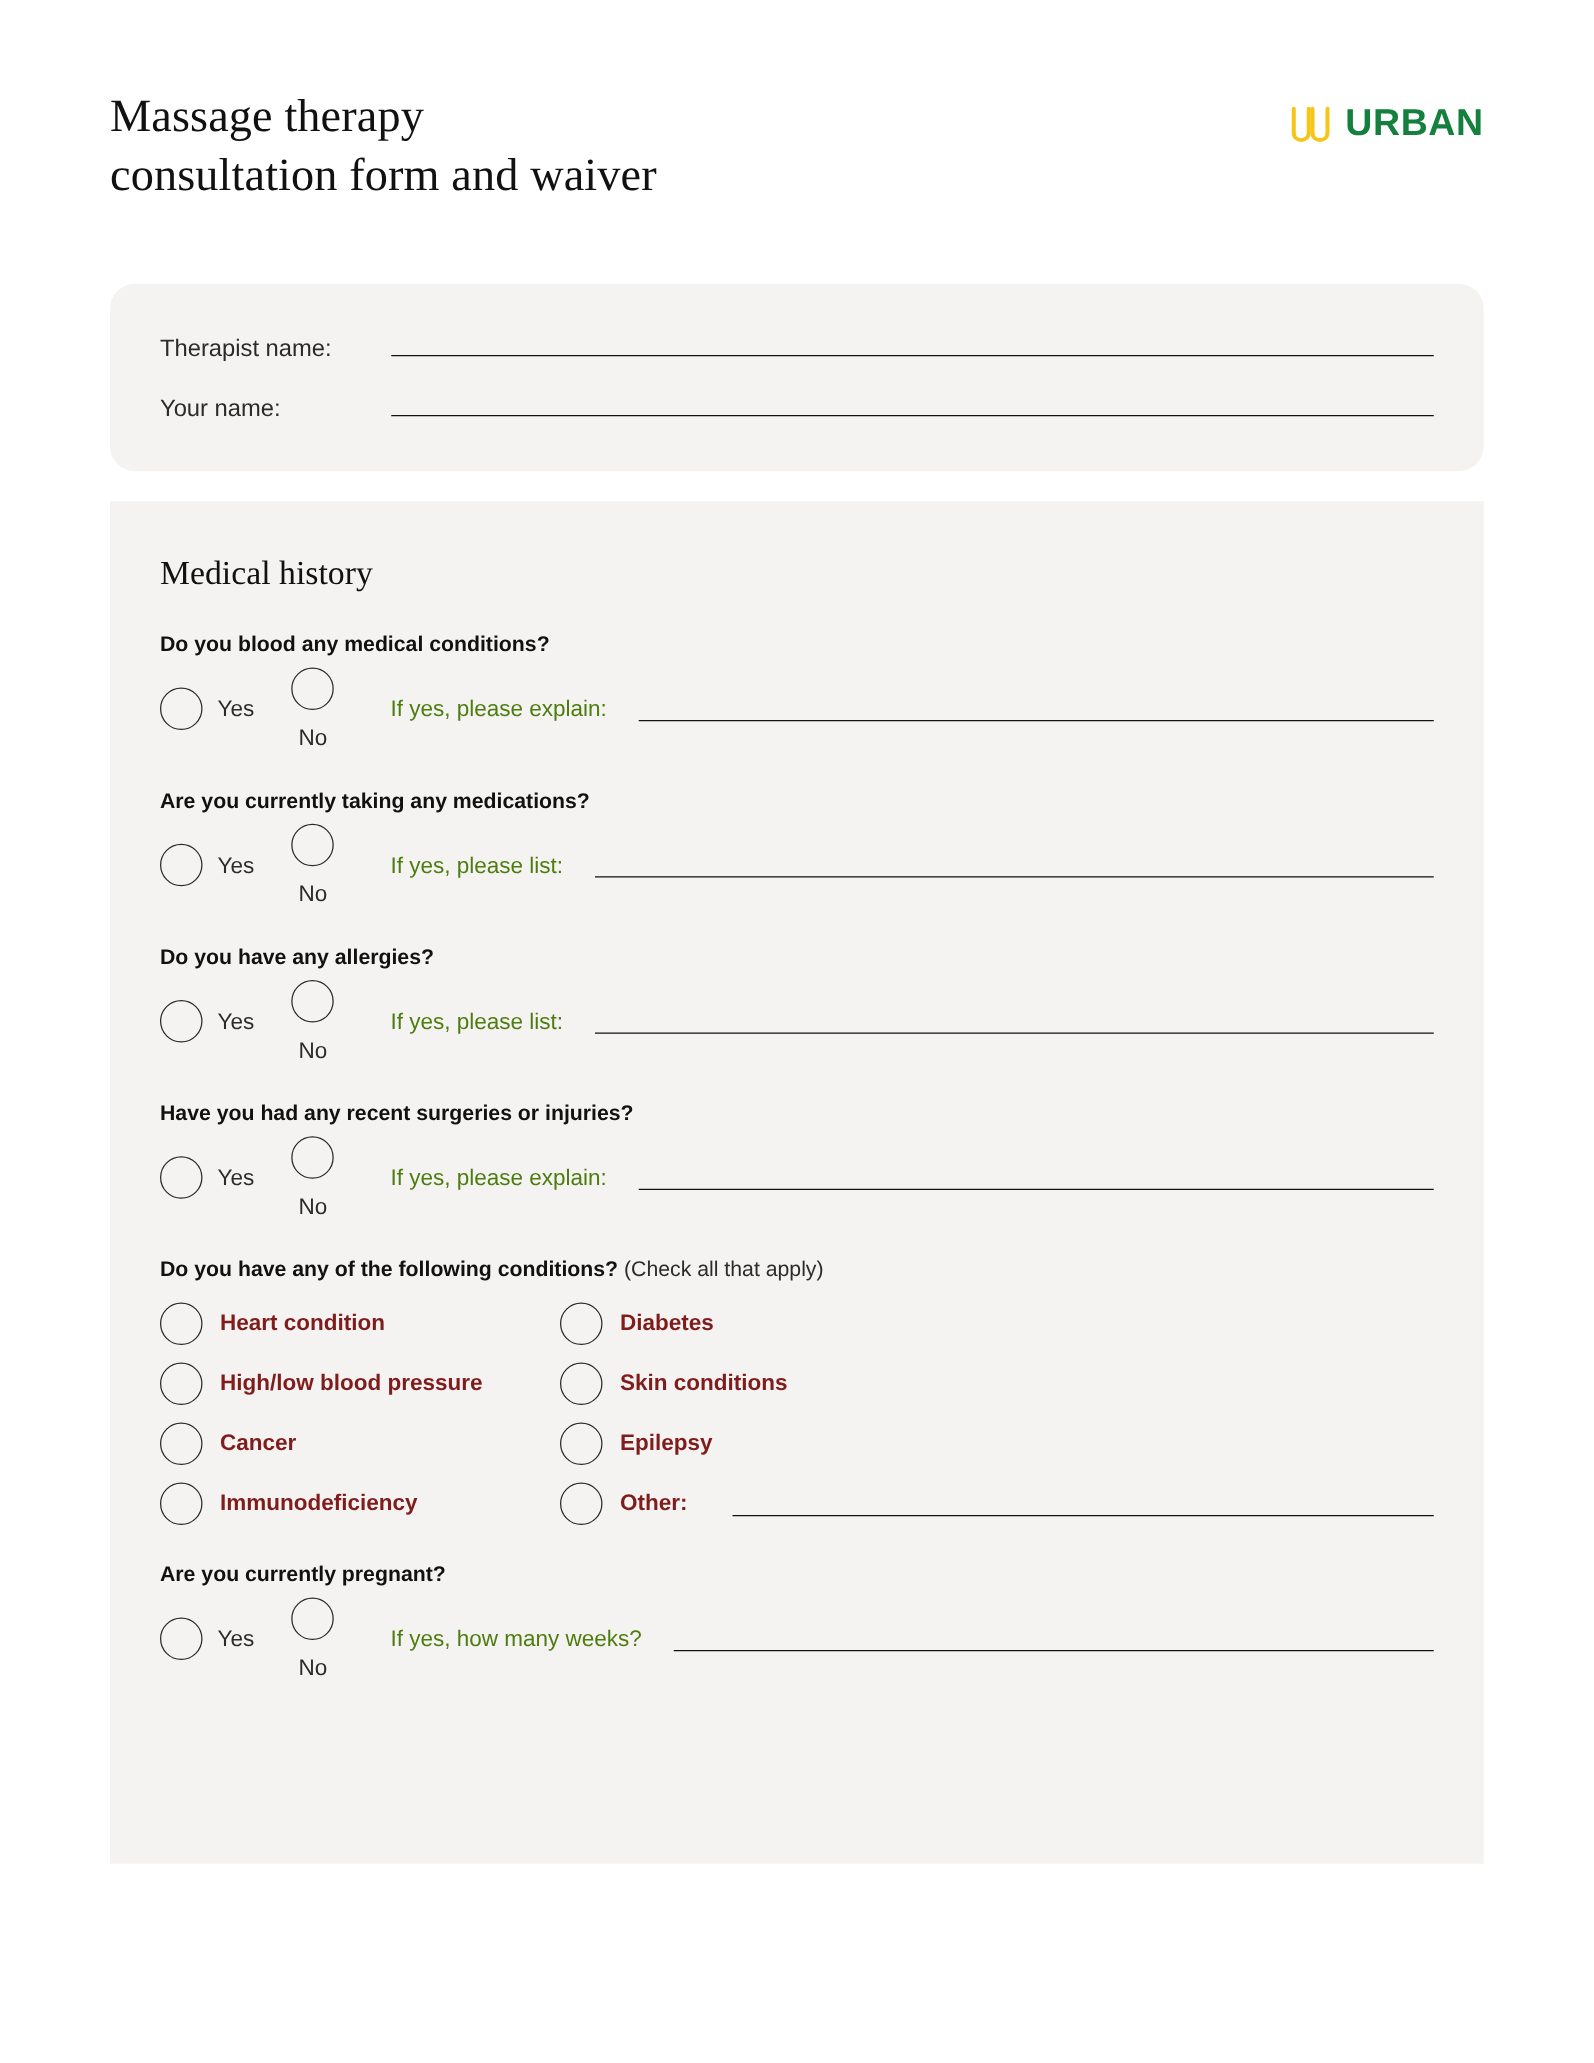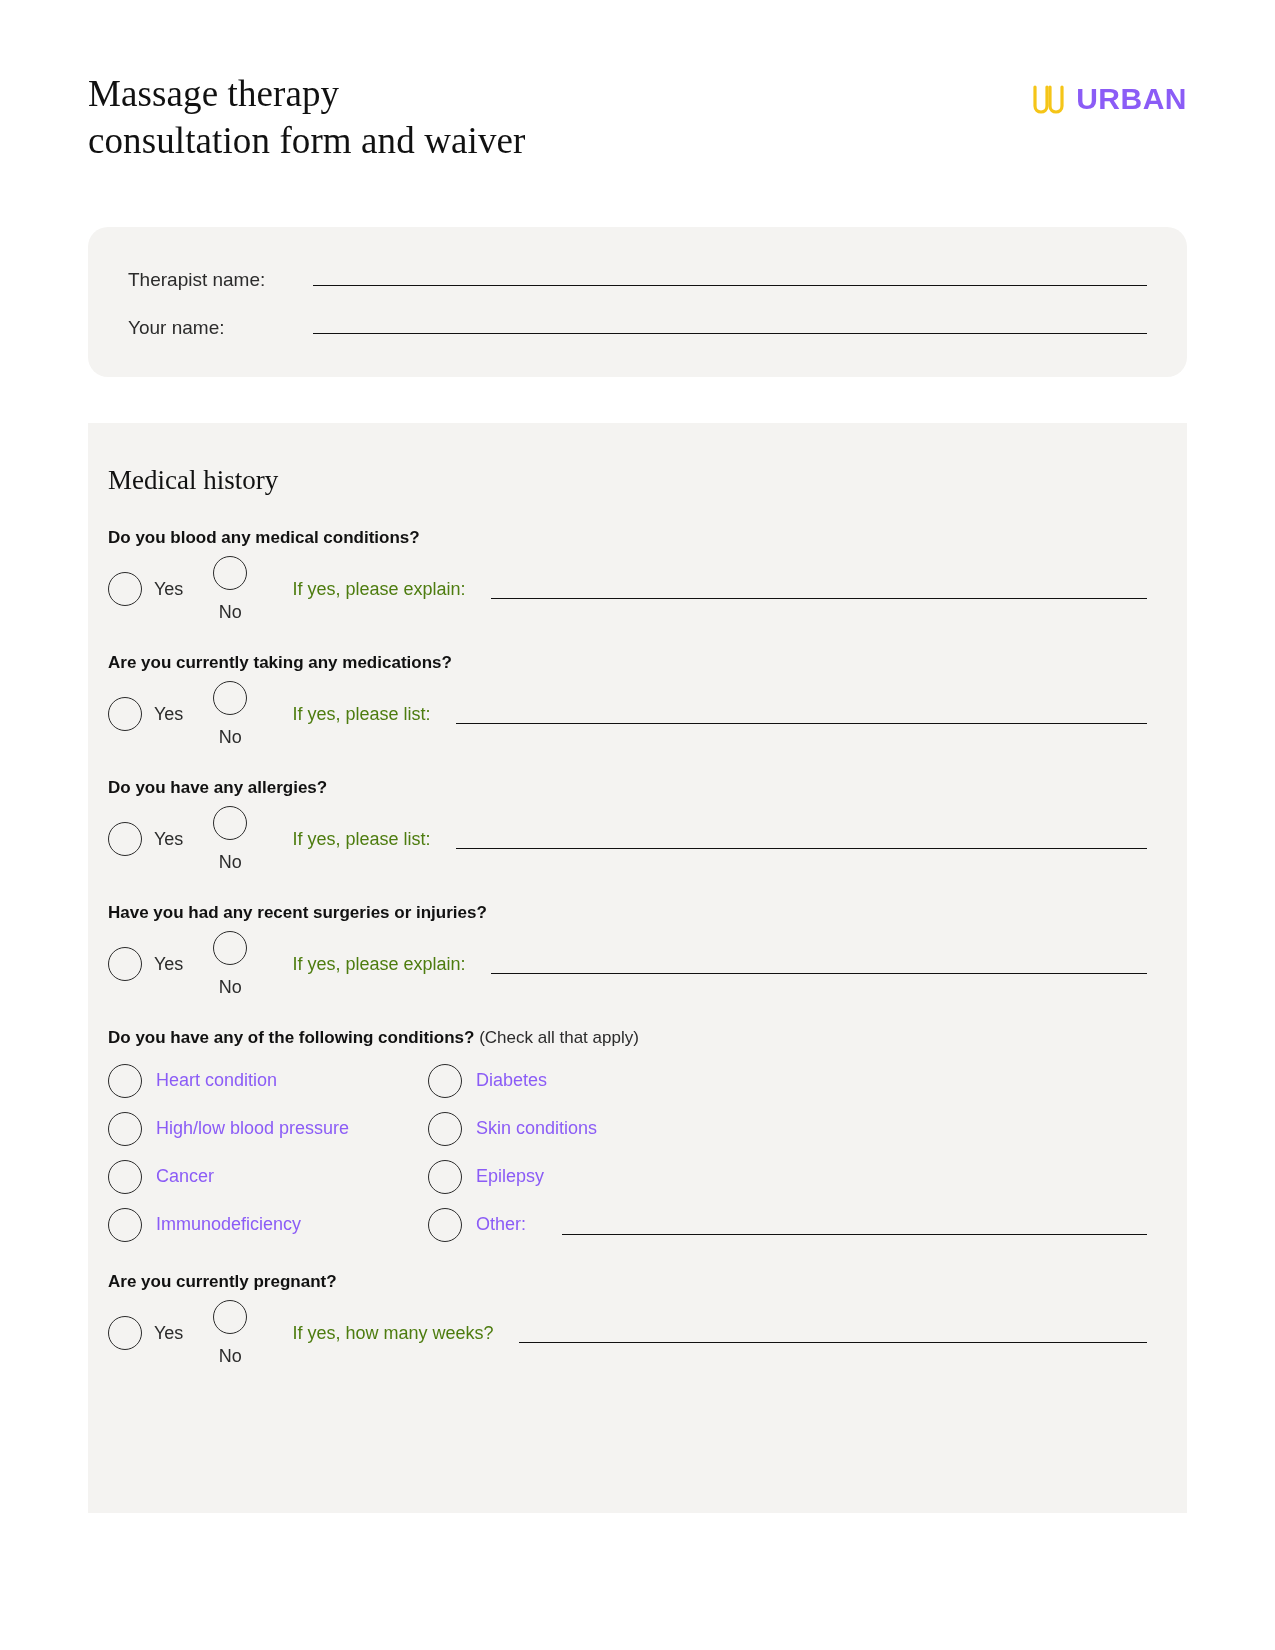--- a/index.html
+++ b/index.html
@@ -50,36 +50,36 @@
   .brand-mark {
     width: 34px;
     height: 30px;
     flex: none;
   }
   .brand-name {
     font-family: "Liberation Sans", sans-serif;
     font-size: 30px;
     font-weight: 700;
     letter-spacing: 0.5px;
-    color: #8b5cf6;
+    color: #15803d;
   }
 
   
   .panel {
     background: #f4f3f1;
     box-sizing: border-box;
   }
   .panel-top {
     margin-top: 62px;
     padding: 42px 40px 38px 40px;
     border-radius: 20px;
   }
   .panel-main {
-    margin-top: 46px;
-    padding: 42px 40px 50px 20px;
+    margin-top: 24px;
+    padding: 42px 40px 50px 40px;
     min-height: 1090px;
   }
 
   
   .name-row {
     display: flex;
     align-items: baseline;
     margin-bottom: 26px;
   }
   .name-row:last-child { margin-bottom: 0; }
@@ -164,22 +164,23 @@
     margin-top: 16px;
     margin-bottom: 30px;
   }
   .cond-item {
     display: flex;
     align-items: center;
     gap: 14px;
   }
   .cond-label {
     font-size: 18px;
-    color: #8b5cf6;
+    color: #7f1d1d;
     white-space: nowrap;
+    font-weight: bold;
   }
   .cond-item .rule {
     margin-left: 22px;
     position: relative;
     top: 9px;
   }
 </style>
 </head>
 <body>
 

